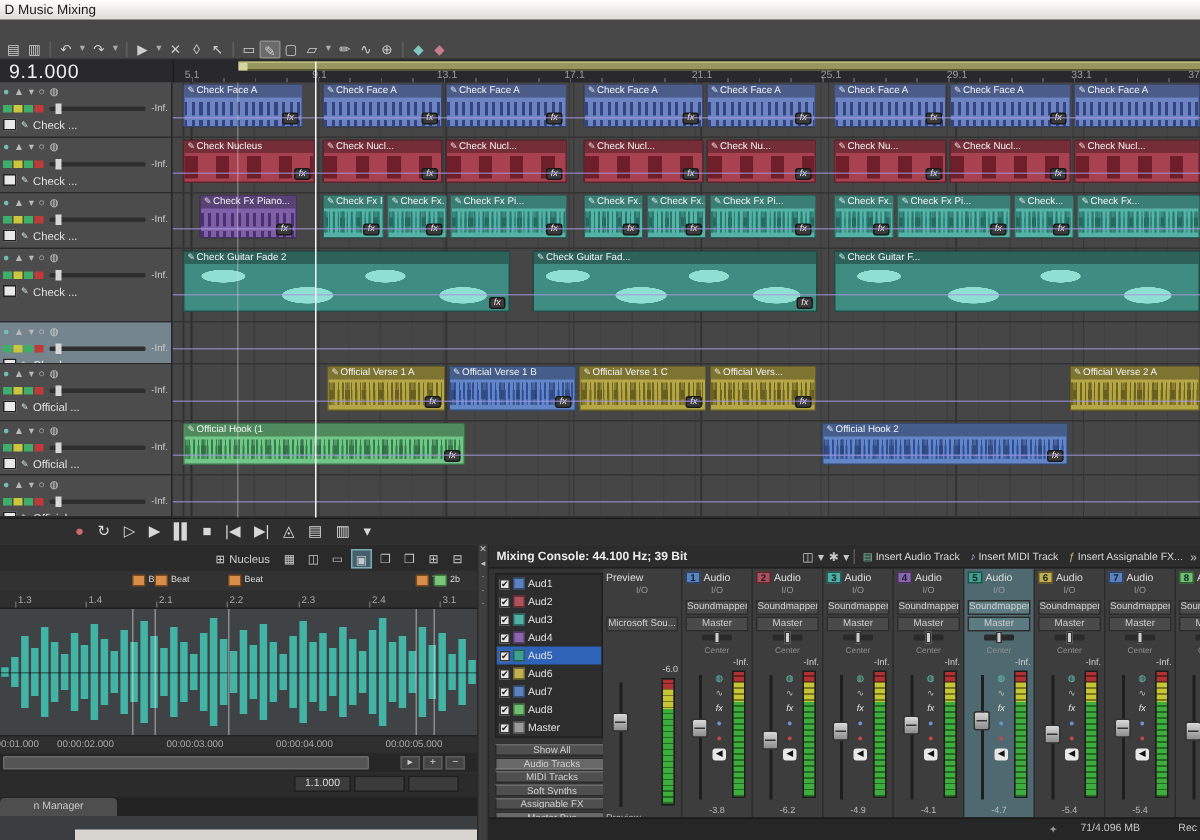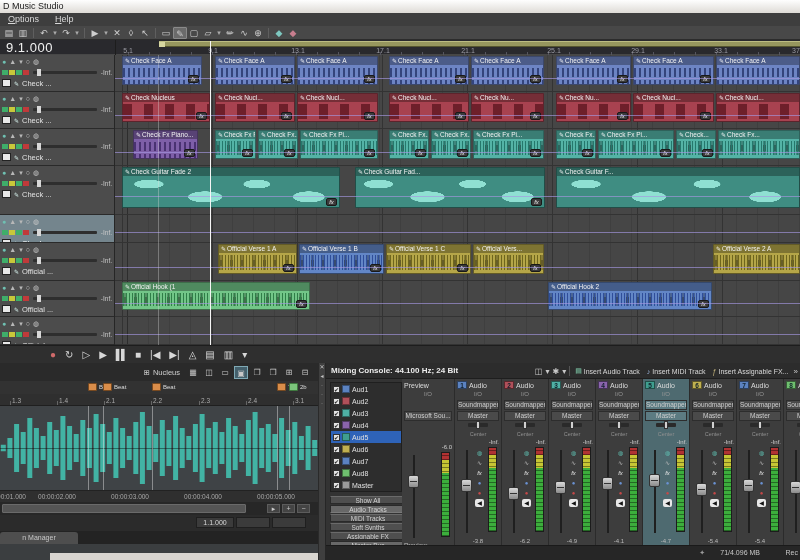--- a/index.html
+++ b/index.html
@@ -15,21 +15,21 @@
   .menu-item{display:inline-block;padding:0 8px;}
   .menu-item u{text-decoration:underline;}
   #toolbar{position:absolute;left:0;top:26px;width:800px;height:14px;background:#484848;
     border-bottom:1px solid #2c2c2c;display:flex;align-items:center;padding-left:2px;}
   .ticon{width:14px;height:12px;font-size:9px;line-height:12px;text-align:center;color:#cfcfcf;flex:none;}
   .ticon.small{width:8px;color:#aaa;font-size:7px;}
   .ticon.active{background:#6b6b6b;border:1px solid #8a8a8a;border-radius:1px;}
   .tsep{width:1px;height:10px;background:#5f5f5f;margin:0 3px;flex:none;}
 
   
-  #rulerrow{position:absolute;left:0;top:40px;width:800px;height:14px;background:#29292d;}
+  #rulerrow{position:absolute;left:0;top:40px;width:800px;height:25px;background:#29292d;}
   #pos-display{position:absolute;left:6px;top:0;width:105px;height:15px;color:#f0f0f0;
     font-size:13px;line-height:15px;letter-spacing:.5px;}
   #ruler{position:absolute;left:115px;top:0;right:0;height:15px;overflow:hidden;
     border-left:1px solid #1d1d1d;}
   #ruler .minor{position:absolute;left:12px;right:0;bottom:0;height:3px;
     background:repeating-linear-gradient(90deg,#55555f 0 1px,transparent 1px 21px);}
   #loopbar{position:absolute;left:43px;right:0;top:1px;height:6px;background:#96965e;
     border-top:1px solid #bcbc82;border-bottom:1px solid #55552f;}
   #loopbar .handle{position:absolute;left:0;top:0;width:6px;height:5px;background:#d6d6a0;}
   .rtick{position:absolute;bottom:1px;transform:translateX(-50%);color:#9a9aa2;font-size:7px;line-height:7px;}
@@ -176,23 +176,22 @@
   #mx-status{position:absolute;left:0;bottom:0;width:474px;height:15px;background:#262626;border-top:1px solid #1a1a1a;}
   #st-mem{position:absolute;right:40px;top:3px;color:#c8c8c8;font-size:7px;}
   #st-rec{position:absolute;right:2px;top:3px;color:#c8c8c8;font-size:7px;}
   #st-ico{position:absolute;right:95px;top:3px;color:#9a9a9a;font-size:7px;}
 </style>
 </head>
 <body>
 
 <div id="app">
   <div id="titlebar">
-    <span>D Music Studio</span>
+    <span>D Music Mixing</span>
   </div>
-  <div id="menubar"><span class="menu-item"><u>O</u>ptions</span><span class="menu-item"><u>H</u>elp</span></div>
   <div id="toolbar">
       <span class="ticon">▤</span>
       <span class="ticon">▥</span>
       <div class="tsep"></div>
       <span class="ticon">↶</span>
       <span class="ticon small">▾</span>
       <span class="ticon">↷</span>
       <span class="ticon small">▾</span>
       <div class="tsep"></div>
       <span class="ticon">▶</span>
@@ -766,21 +765,21 @@
       <div id="ed-tabs">
         <div id="ed-tab">n Manager</div>
       </div>
       <div id="ed-lightbar"></div>
     </div>
 
     <div id="divider">✕<br>◂<br>·<br>·<br>·</div>
 
     <div id="mixer">
       <div id="mx-header">
-        <div id="mx-title">Mixing Console: 44.100 Hz; 24 Bit</div>
+        <div id="mx-title">Mixing Console: 44.100 Hz; 39 Bit</div>
         <div id="mx-hbtns">
             <span class="mxh-icon">◫</span>
             <span class="mxh-icon">▾</span>
             <span class="mxh-icon">✱</span>
             <span class="mxh-icon">▾</span>
             <div class="mxh-sep"></div>
             <span class="insbtn">
               <span style="color: rgb(127, 201, 169);">▤</span>
               <span>Insert Audio Track</span>
             </span>

